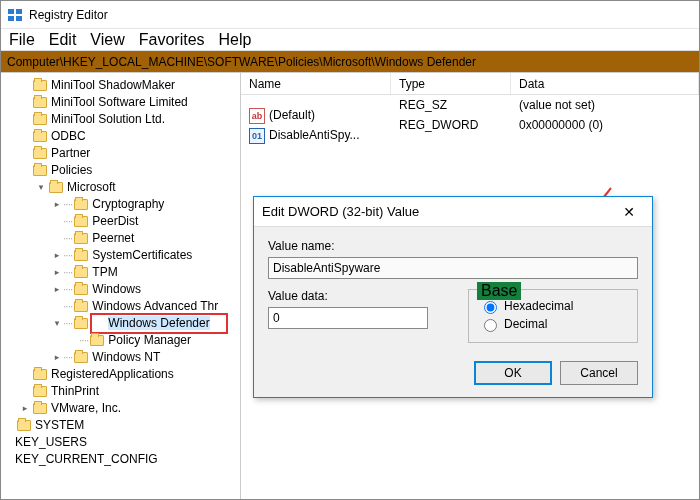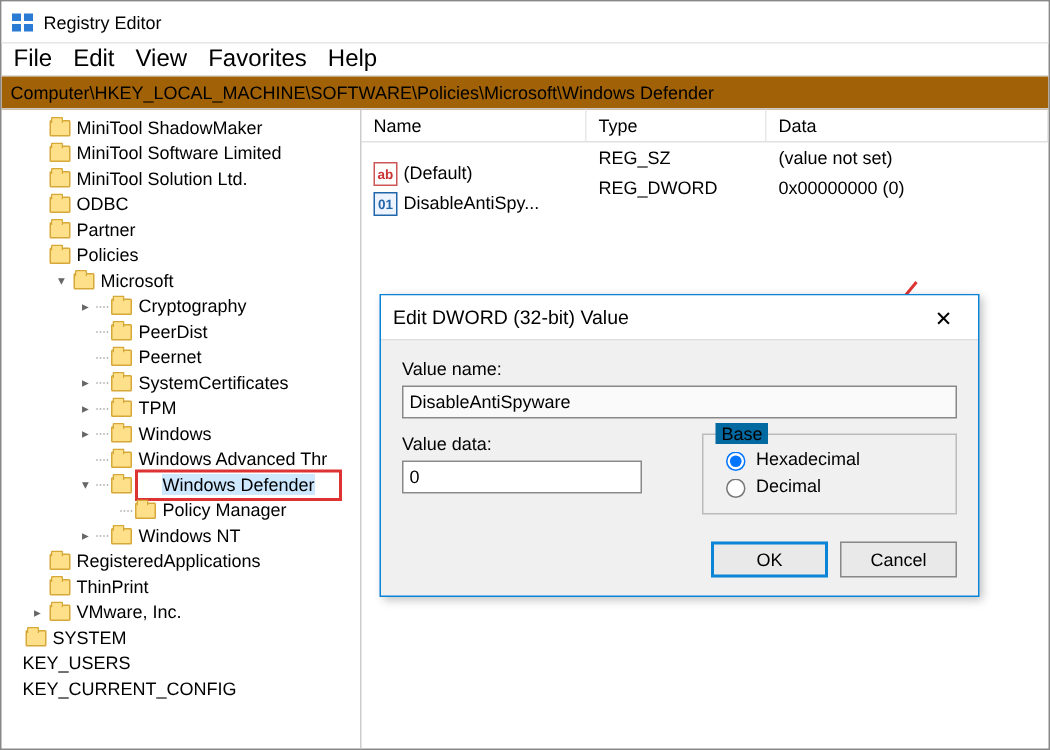--- a/index.html
+++ b/index.html
@@ -32,21 +32,21 @@
   .dialog { position:absolute; left:252px; top:195px; width:400px; background:#f0f0f0; border:1px solid #0a84d6; box-shadow:2px 2px 6px rgba(0,0,0,.25);}
   .dlg-title { height:30px; background:#fff; display:flex; align-items:center; justify-content:space-between; padding:0 8px; font-size:13px; border-bottom:1px solid #ddd;}
   .dlg-close { width:30px; text-align:center; font-size:14px; cursor:default;}
   .dlg-body { padding:12px 14px 10px; font-size:12px;}
   .dlg-body label { display:block; margin-bottom:4px;}
   .txt { width:100%; height:22px; border:1px solid #888; background:#fff; padding:2px 4px; font-size:12px;}
   .txt[readonly]{ background:#fafafa;}
   .row2 { display:flex; gap:18px; margin-top:10px;}
   .row2 .left { flex:1;}
   .fieldset { border:1px solid #bbb; padding:6px 10px 8px; position:relative;}
-  .fieldset .legend { position:absolute; top:-8px; left:8px; background:#0369a1; padding:0 4px; font-size:12px;}
+  .fieldset .legend { position:absolute; top:-8px; left:8px; background:#15803d; padding:0 4px; font-size:16px;}
   .radio-row { display:flex; align-items:center; gap:4px; font-size:12px; margin:2px 0;}
   .dlg-buttons { display:flex; justify-content:flex-end; gap:8px; padding:8px 14px 12px;}
   .btn { min-width:78px; height:24px; font-size:12px; border:1px solid #888; background:#e9e9e9; display:inline-flex; align-items:center; justify-content:center;}
   .btn.primary { border:2px solid #0a84d6; background:#e9e9e9;}
   
   .arrow { position:absolute; left:300px; top:110px; width:120px; height:90px; pointer-events:none;}
 </style>
 </head>
 <body>
 

